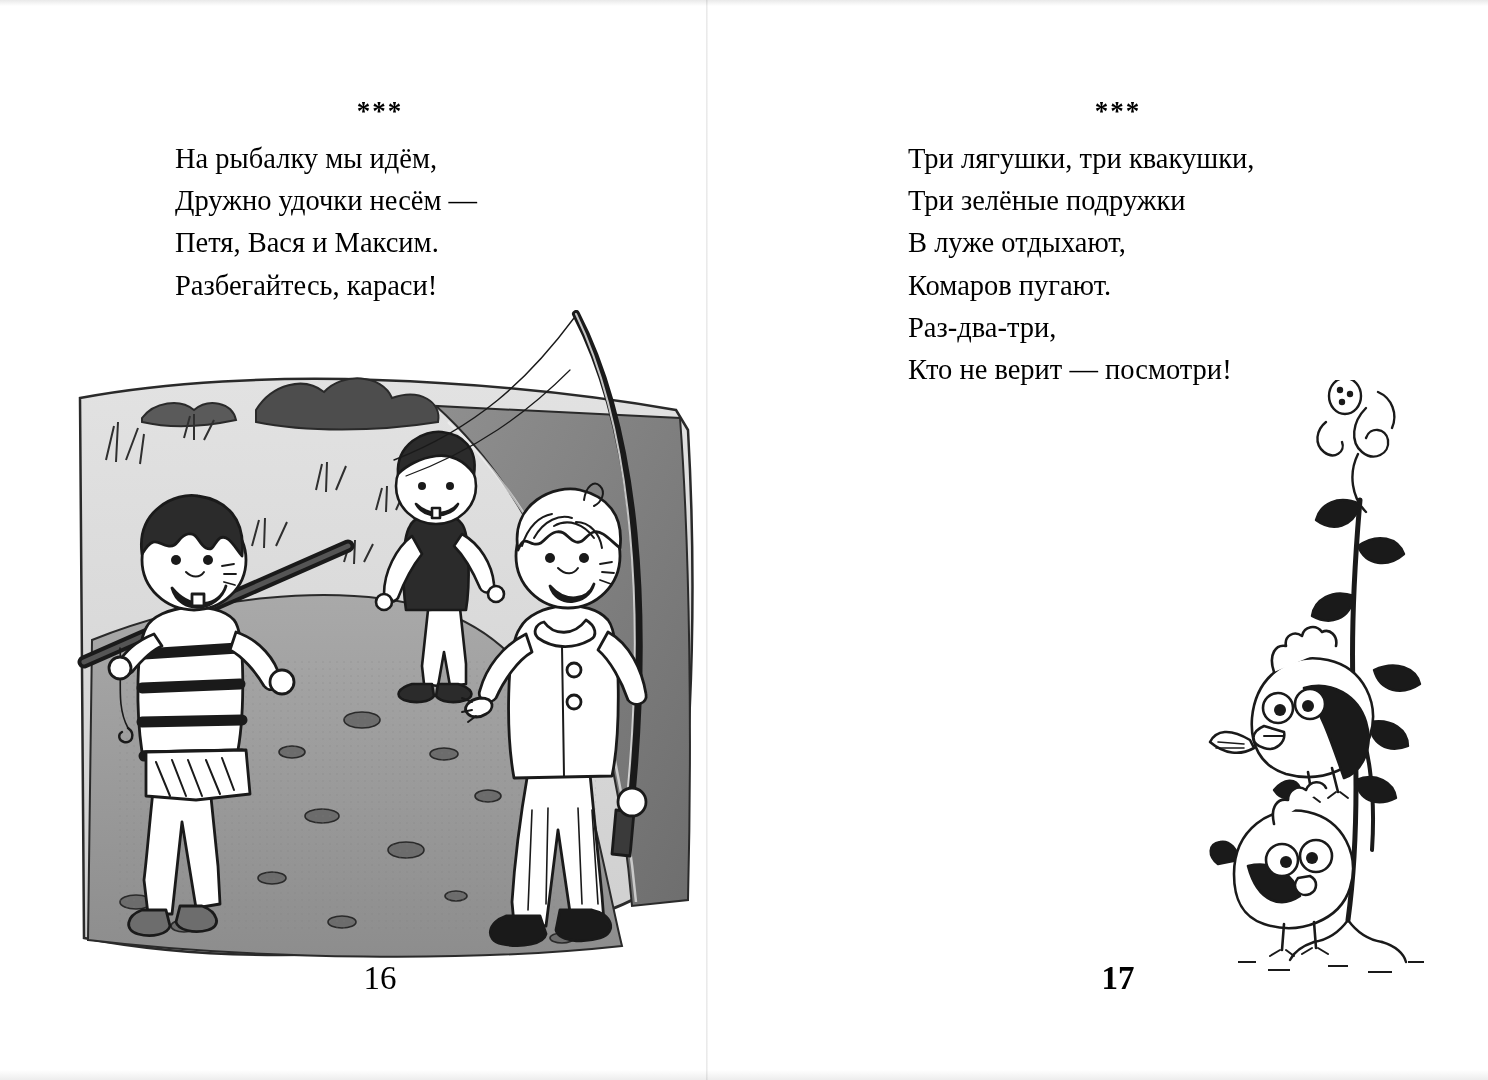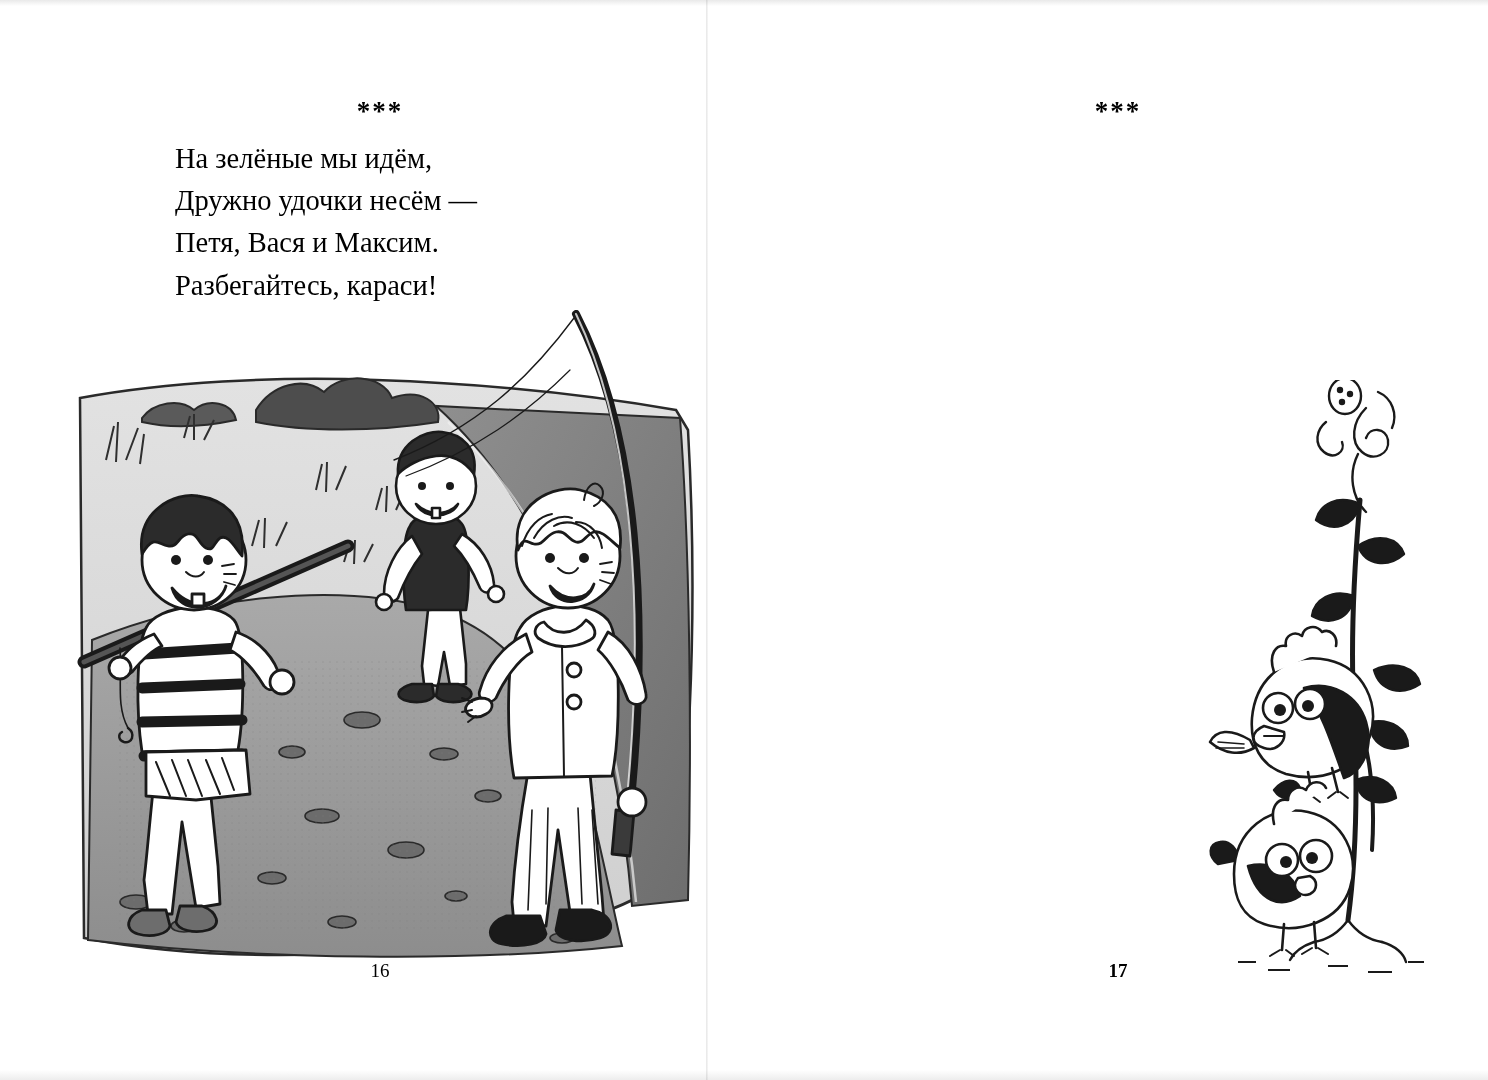--- a/index.html
+++ b/index.html
@@ -52,21 +52,21 @@
     letter-spacing: 2px;
     font-weight: 700;
   }
   .poem {
     font-size: 28.5px;
     line-height: 1.48;
     white-space: pre;
   }
   .page-number {
     position: absolute;
-    font-size: 19px;
+    font-size: 33px;
     text-align: center;
   }
 
   
   .left .stars { position: absolute; left: 300px; top: 96px; width: 160px; }
   .left .poem  { position: absolute; left: 175px; top: 138px; }
   .left .page-number { left: 310px; top: 960px; width: 140px; }
 
   
   .right .stars { position: absolute; left: 330px; top: 96px; width: 160px; }
@@ -96,21 +96,21 @@
 <div class="book">
 
   <div class="scan-edge-top"></div>
   <div class="scan-edge-bottom"></div>
   <div class="gutter"></div>
 
   <div class="page left">
 
     <div class="stars">***</div>
 
-    <div class="poem">На зелёные мы идём,
+    <div class="poem">На рыбалку мы идём,
 Дружно удочки несём —
 Петя, Вася и Максим.
 Разбегайтесь, караси!</div>
 
     <div class="illo-fishing">
       <svg viewBox="0 0 625 655" width="625" height="655" xmlns="http://www.w3.org/2000/svg">
         <defs>
           <pattern id="dots" width="7" height="7" patternUnits="userSpaceOnUse">
             <circle cx="2" cy="2" r="0.8" fill="#7d7d7d"></circle>
           </pattern>
@@ -300,20 +300,26 @@
       </svg>
     </div>
 
     <div class="page-number">16</div>
   </div>
 
   <div class="page right">
 
     <div class="stars">***</div>
 
+    <div class="poem">Три лягушки, три квакушки,
+Три зелёные подружки
+В луже отдыхают,
+Комаров пугают.
+Раз-два-три,
+Кто не верит — посмотри!</div>
 
     <div class="illo-birds">
       <svg viewBox="0 0 260 600" width="260" height="600" xmlns="http://www.w3.org/2000/svg">
         <g stroke="#1a1a1a" stroke-width="2.4" fill="none" stroke-linecap="round" stroke-linejoin="round">
 
           <path d="M158 28 c -14 14 -16 34 -4 44 c 12 10 28 2 26 -12 c -2 -12 -18 -14 -22 -2"></path>
           <path d="M170 12 c 14 6 20 22 14 36"></path>
           <path d="M150 74 c -10 20 -6 44 8 58"></path>
           <path d="M118 42 c -10 8 -12 22 -2 30 c 10 8 22 0 18 -10"></path>
           <ellipse cx="137" cy="16" rx="16" ry="18"></ellipse>

